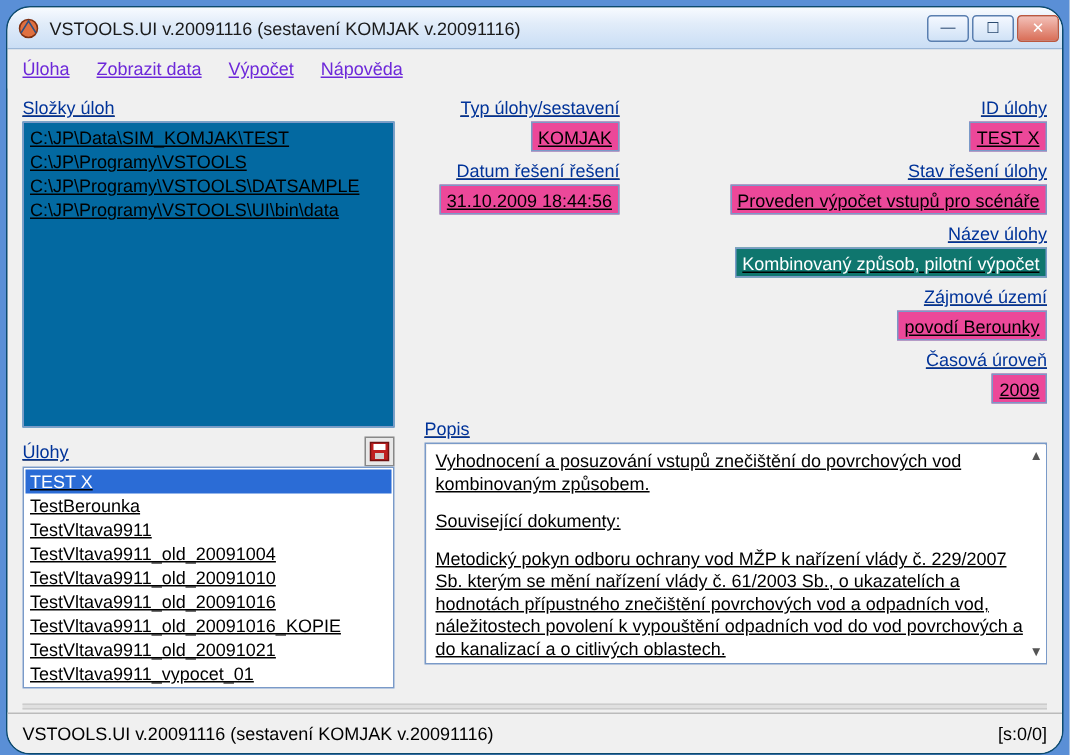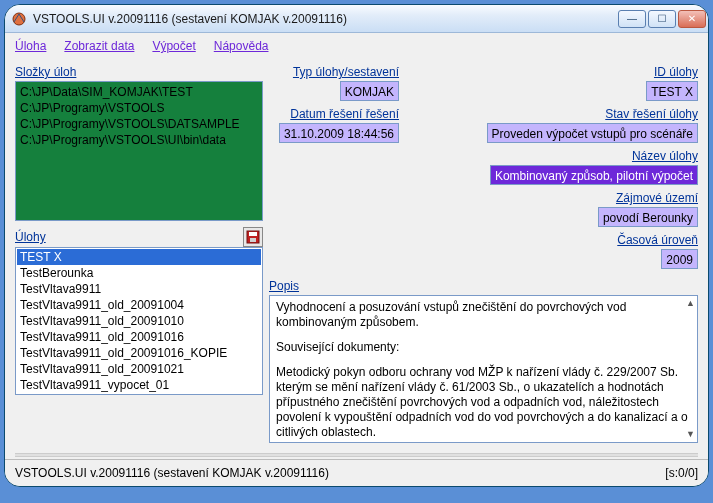--- a/index.html
+++ b/index.html
@@ -6,30 +6,30 @@
 body { background: #5a8fd6; padding: 4px; }
 .window { background: #f0f0f0; border: 1px solid #0c4a6e; border-radius: 16px; overflow: hidden; width: 705px; }
 .titlebar { background: linear-gradient(#f8fbff,#e1ecf9 40%,#cadef5); display: flex; align-items: center; height: 28px; padding: 0 2px 0 6px; border-bottom: 1px solid #9db8d8; }
 .titlebar .icon { width: 16px; height: 16px; margin-right: 6px; }
 .titlebar .title { flex: 1; color: #1a1a1a; }
 .winbtns { display: flex; gap: 2px; }
 .winbtn { width: 28px; height: 18px; border: 1px solid #5a7fb0; border-radius: 3px; background: linear-gradient(#f4f8ff,#d0e2f6); display: flex; align-items: center; justify-content: center; font-size: 10px; color: #2a4a70; cursor: default; }
 .winbtn.close { background: linear-gradient(#f3c0b8,#d96e57); border-color: #bb5840; color: #fff; }
 .menubar { display: flex; gap: 18px; padding: 6px 10px; background: #f0f0f0; }
 .menubar span { color: #6d28d9; text-decoration: underline; cursor: default; }
-.content { display: flex; gap: 6px; padding: 4px 10px 8px 10px; }
+.content { display: flex; gap: 20px; padding: 4px 10px 8px 10px; text-decoration: underline; }
 .leftcol { width: 248px; display: flex; flex-direction: column; }
 .rightcol { flex: 1; display: flex; flex-direction: column; }
 .label { color: #003399; text-decoration: underline; margin: 2px 0 2px 0; }
-.listbox { background: #15803d; border: 1px solid #7a9ac8; height: 140px; overflow: auto; padding: 2px; }
+.listbox { background: #0369a1; border: 1px solid #7a9ac8; height: 204px; overflow: auto; padding: 2px; }
 .listbox .item { padding: 1px 2px; white-space: nowrap; }
 .row { display: flex; gap: 8px; margin-bottom: 4px; }
 .fieldgrp { display: flex; flex-direction: column; align-items: flex-end; }
-.field { background: #c4b5fd; border: 1px solid #7a9ac8; padding: 2px 4px; height: 20px; line-height: 16px; }
-.field.hl { background: #6d28d9; color: #fff; }
+.field { background: #ec4899; border: 1px solid #7a9ac8; padding: 2px 4px; height: 20px; line-height: 16px; }
+.field.hl { background: #0f766e; color: #fff; }
 .tasks-header { display: flex; align-items: center; justify-content: space-between; margin-top: 6px; }
 .savebtn { width: 20px; height: 20px; border: 1px solid #888; background: #e8e8e8; display: flex; align-items: center; justify-content: center; }
 .savebtn svg { width: 14px; height: 14px; }
 .taskslist { background: #fff; border: 1px solid #7a9ac8; height: 148px; overflow: auto; padding: 1px; }
 .taskslist .item { padding: 1px 3px; }
 .taskslist .item.sel { background: #2b6cd6; color: #fff; }
 .popis { background: #fff; border: 1px solid #7a9ac8; height: 148px; padding: 4px 6px; overflow: auto; position: relative; }
 .popis p { margin-bottom: 10px; line-height: 1.25; }
 .statusbar { border-top: 1px solid #bbb; background: #f0f0f0; display: flex; padding: 6px 10px; font-size: 12px; }
 .statusbar .txt { flex: 1; }

